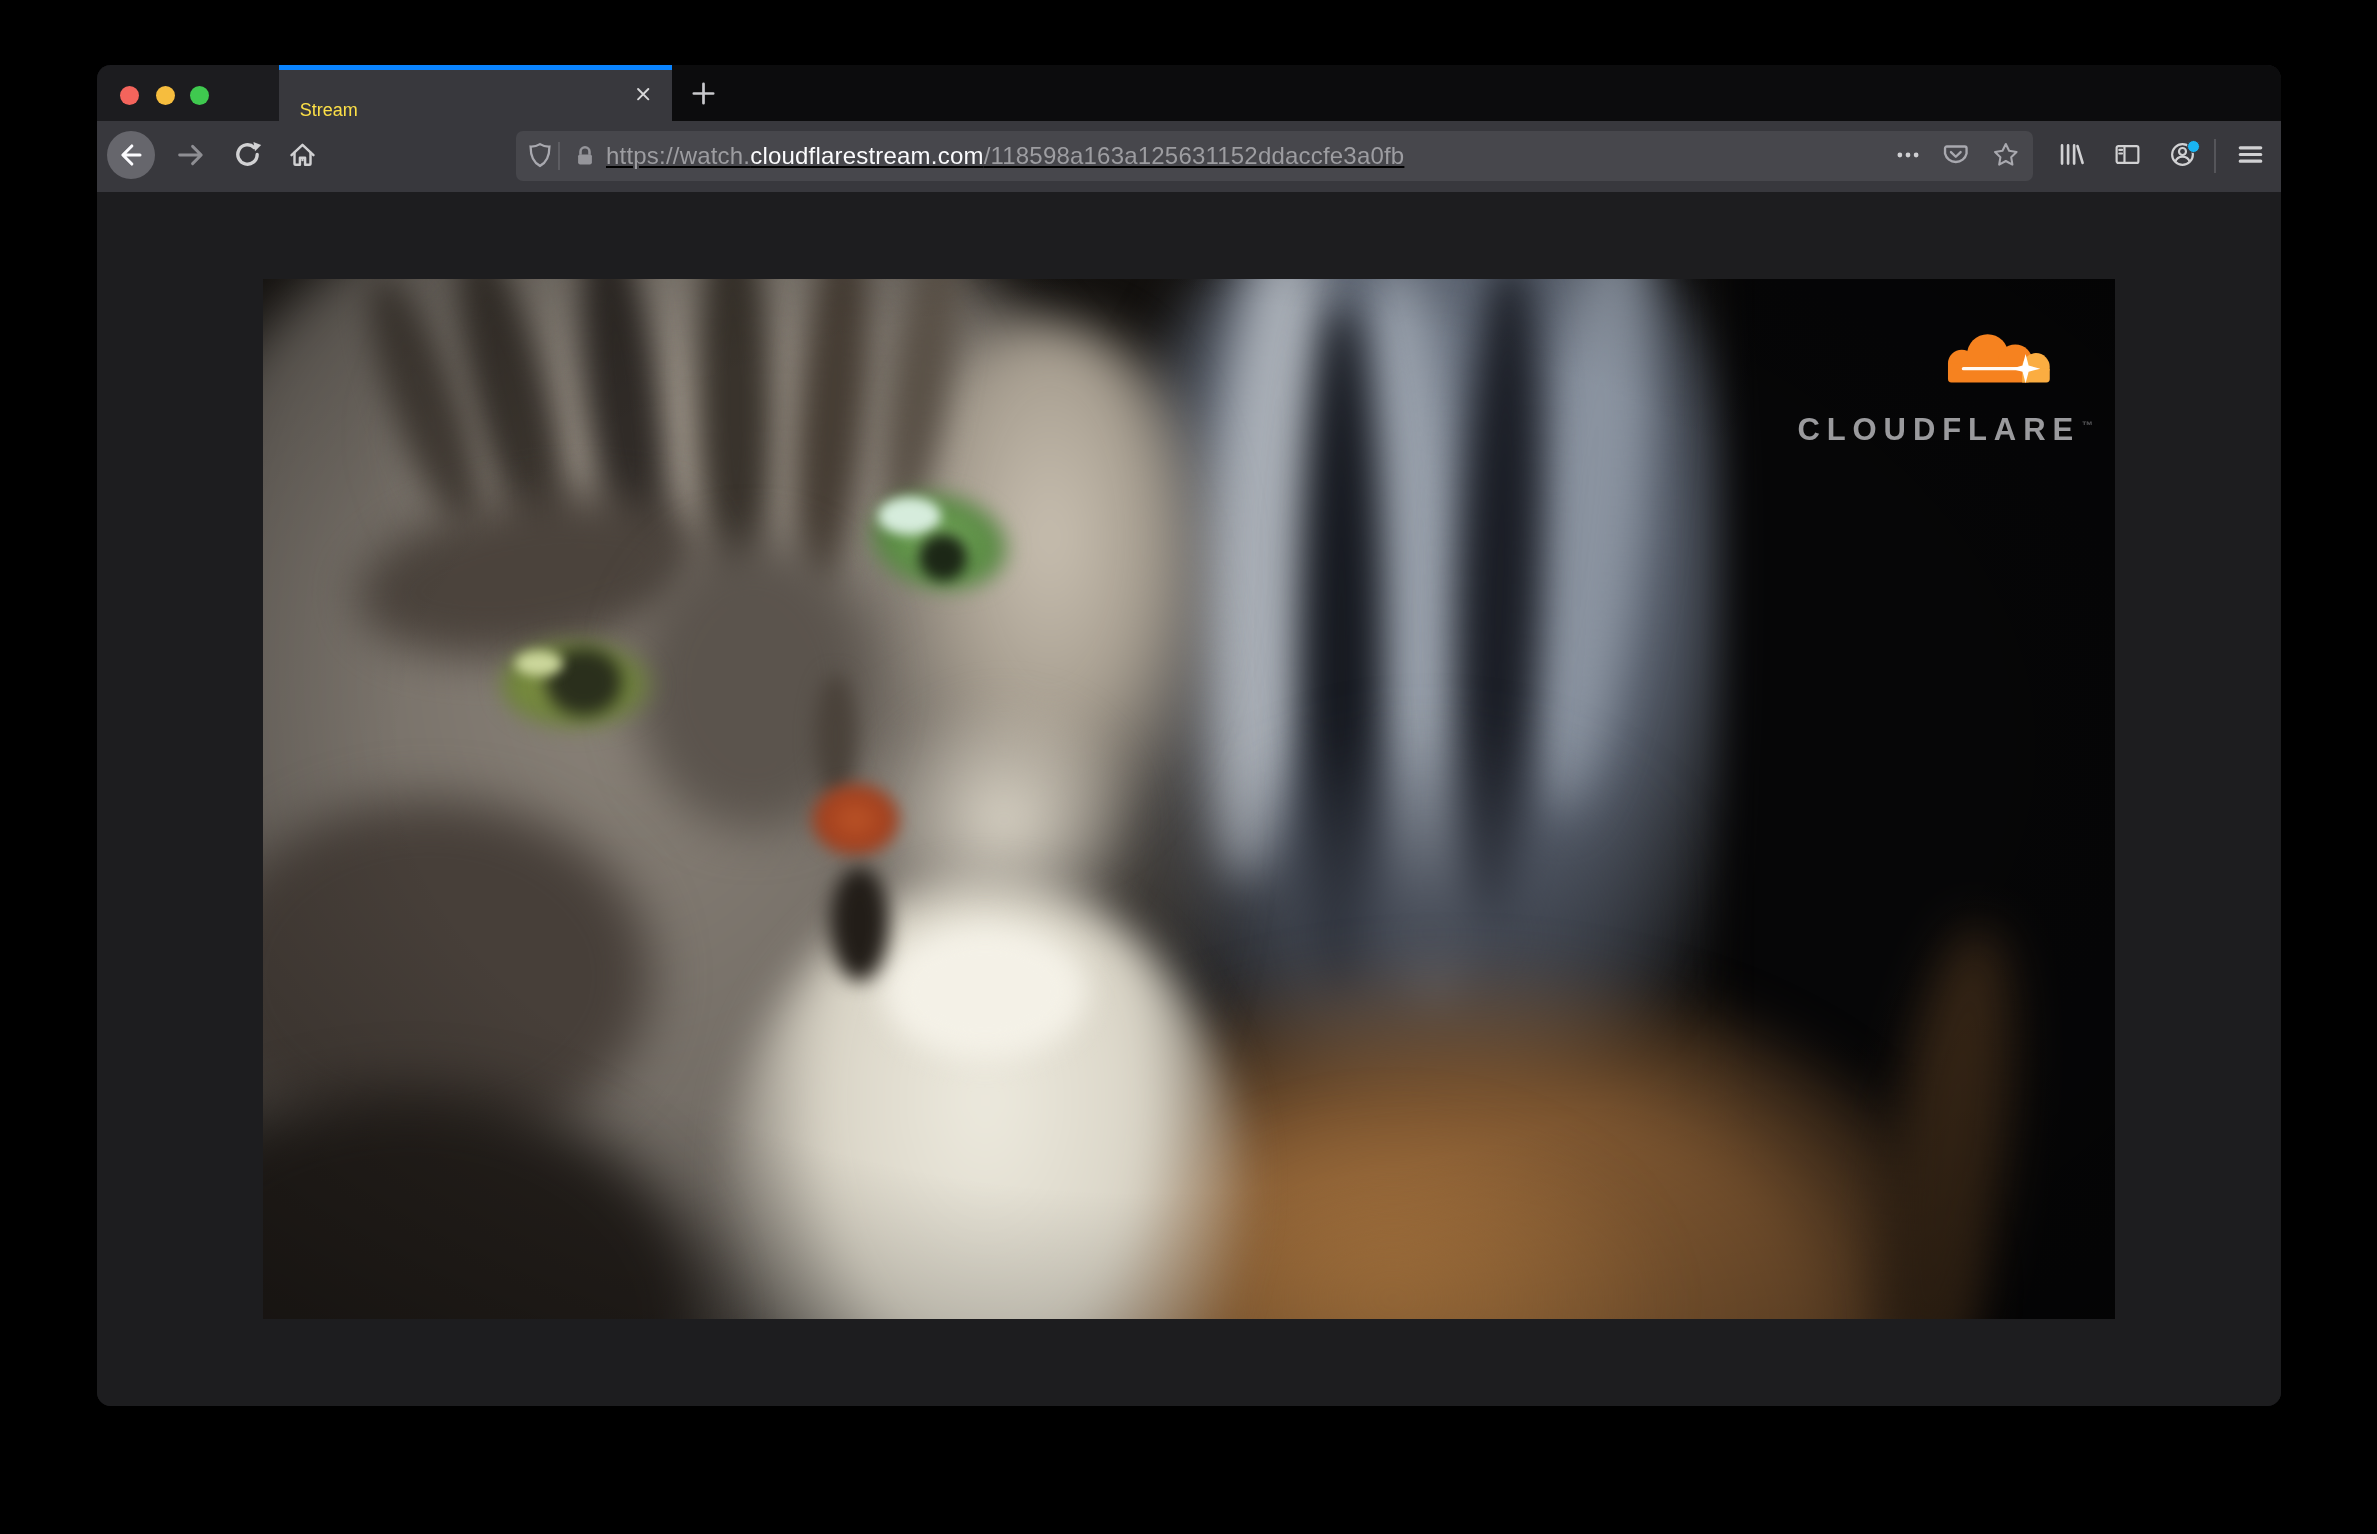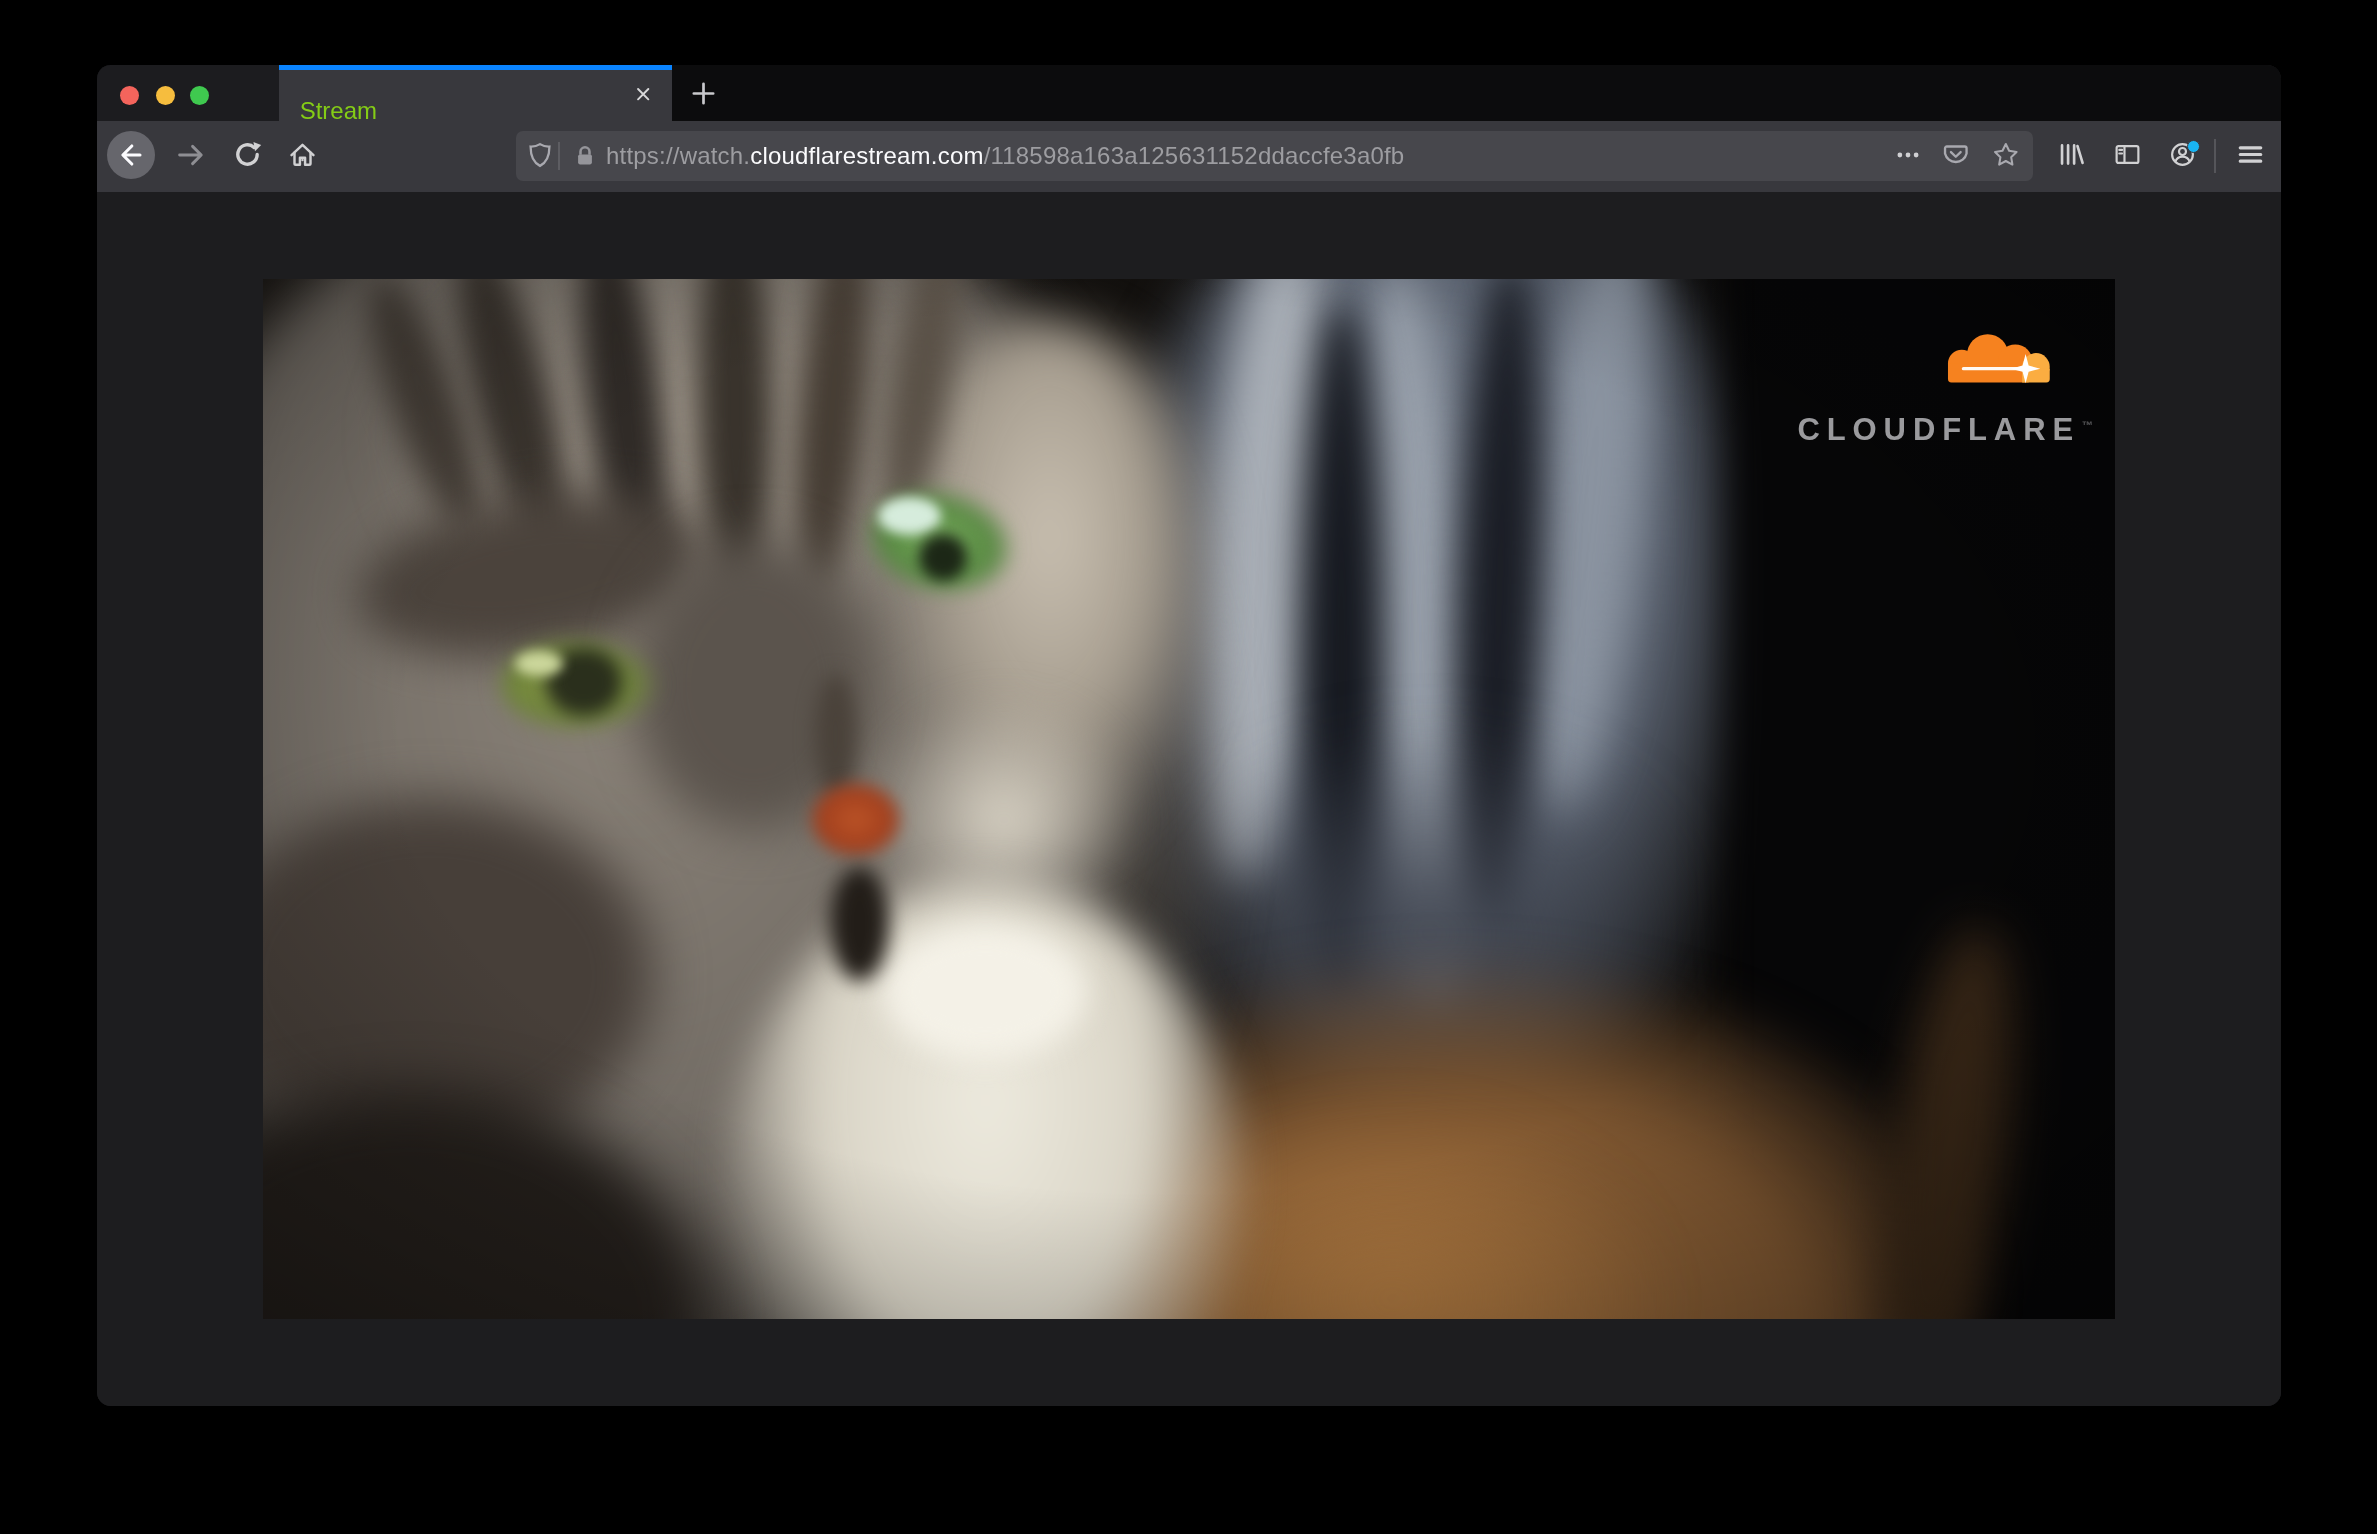--- a/index.html
+++ b/index.html
@@ -24,21 +24,21 @@
   .tl.red    { left:23px;  background:#f4645c; }
   .tl.yellow { left:59px;  background:#f6bd3e; }
   .tl.green  { left:93px; background:#3fc94f; }
 
   .tab {
     position:absolute; left:182px; top:0; width:393px; height:56px;
     background:#38383d; display:flex; align-items:center;
     padding:5.2px 12px 0 20.7px;
   }
   .tab-topline { position:absolute; left:0; top:0; width:100%; height:5.2px; background:#0a84ff; }
-  .tab-title { flex:1; color:#84cc16; font-size:24px; line-height:51px; white-space:nowrap; overflow:hidden;margin-top:30px; }
+  .tab-title { flex:1; color:#fde047; font-size:18px; line-height:51px; white-space:nowrap; overflow:hidden;margin-top:30px; }
   .tab-close { width:33px; height:33px; border:0; background:transparent; display:flex; align-items:center; justify-content:center; border-radius:4.3px; cursor:pointer; }
 
   .new-tab {
     position:absolute; left:587px; top:11.2px; width:38px; height:38px;
     border:0; background:transparent; display:flex; align-items:center; justify-content:center; border-radius:4.3px; cursor:pointer;
   }
 
   
   .toolbar { position:absolute; left:0; top:56px; right:0; height:71px; background:#38383d; }
   .tb-btn {
@@ -52,21 +52,21 @@
 
   .urlbar {
     position:absolute; left:419px; top:10.3px; width:1517px; height:50px;
     background:#47474c; border-radius:6.9px;
   }
   .shield-btn { position:absolute; left:5.2px; top:6px; width:38px; height:38px; border:0; background:transparent; display:flex; align-items:center; justify-content:center; border-radius:4.3px; cursor:pointer; }
   .urlbar-sep { position:absolute; left:42px; top:11.2px; width:1.7px; height:27.6px; background:#5d5d62; }
   .lock-wrap  { position:absolute; left:52px; top:6px; width:34px; height:38px; display:flex; align-items:center; justify-content:center; }
   .url-text {
     position:absolute; left:90px; top:0; height:46px; line-height:50px;
-    font-size:24px; white-space:nowrap; letter-spacing:0.2px;
+    font-size:24px; white-space:nowrap; letter-spacing:0.2px;text-decoration:underline;
   }
   .url-dim    { color:#9d9da1; }
   .url-bright { color:#fbfbfd; }
   .urlbar .in-btn { position:absolute; top:6px; width:38px; height:38px; border:0; background:transparent; display:flex; align-items:center; justify-content:center; border-radius:4.3px; cursor:pointer; }
   .dots-btn   { right:106px; }
   .pocket-btn { right:58px; }
   .star-btn   { right:7.8px; }
 
   .library-btn { left:1954px; }
   .sidebar-btn { left:2011px; }

